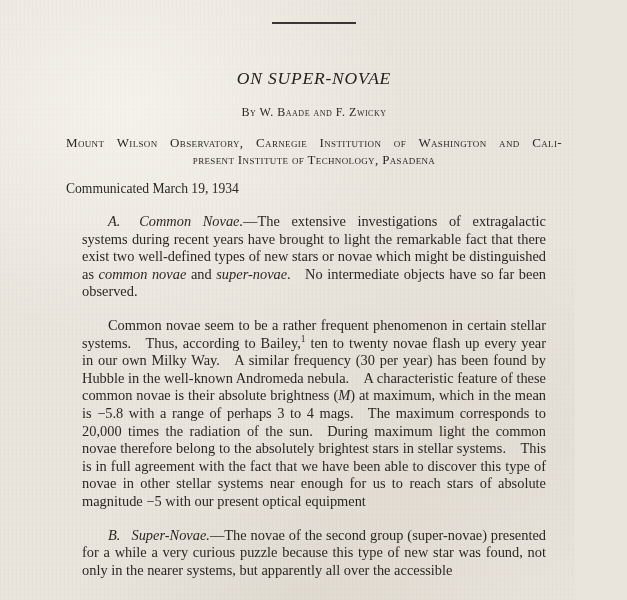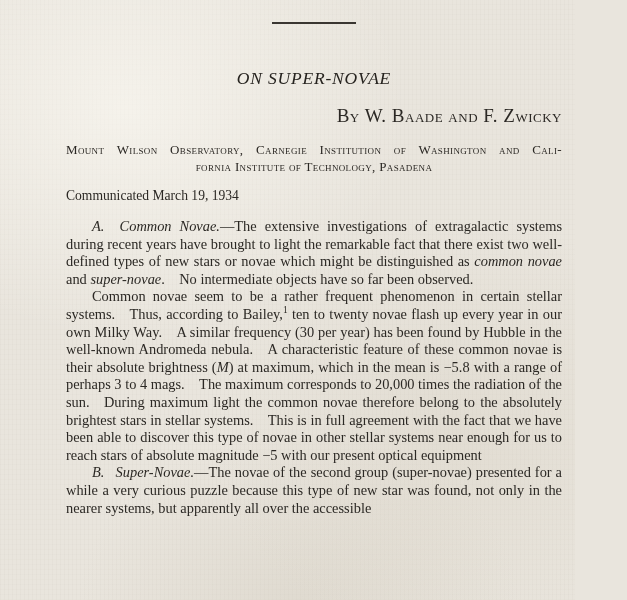--- a/index.html
+++ b/index.html
@@ -58,23 +58,23 @@
     margin: 20px 0 0 0;
     text-align: center;
     font-style: italic;
     font-size: 17.5px;
     font-weight: normal;
     letter-spacing: 0.8px;
     color: #26231f;
   }
   .byline {
     margin: 16px 0 0 0;
-    text-align: right;
+    text-align: center;
     font-variant: small-caps;
-    font-size: 19px;
+    font-size: 12px;
     letter-spacing: 0.5px;
     color: #2b2824;
   }
   .affiliation {
     margin: 14px 0 0 0;
     text-align: center;
     font-variant: small-caps;
     font-size: 13px;
     letter-spacing: 0.35px;
     line-height: 17px;
@@ -94,21 +94,21 @@
     text-align: left;
     font-size: 13.6px;
     color: #2b2824;
   }
 
   
   .body-block {
     margin-top: 14px;
   }
   p.para {
-    margin: 0;
+    margin: 16px;
     font-size: 14.4px;
     line-height: 17.6px;
     text-align: justify;
     text-indent: 26px;
     color: #2b2824;
     hyphens: manual;
   }
   p.para.last-loose {
     text-align-last: left;
   }
@@ -133,21 +133,21 @@
     <div class="rule-wrap">
       <div class="top-rule"></div>
     </div>
 
     <h1 class="doc-title">ON SUPER-NOVAE</h1>
 
     <div class="byline">By W. Baade and F. Zwicky</div>
 
     <div class="affiliation">
       <span class="aff-line-1">Mount Wilson Observatory, Carnegie Institution of Washington and Cali-</span>
-      <span class="aff-line-2">fornia Institute of Technology, Pasadena</span>
+      <span class="aff-line-2">present Institute of Technology, Pasadena</span>
     </div>
 
     <div class="communicated">Communicated March 19, 1934</div>
 
     <div class="body-block">
 
       <p class="para">
         <span class="lead">A.</span><span> &nbsp;</span><span class="lead">Common Novae.</span><span>—</span><span>The extensive investigations of extragalactic systems during recent years have brought to light the remarkable fact that there exist two well-defined types of new stars or novae which might be distinguished as </span><span class="ital">common novae</span><span> and </span><span class="ital">super-novae</span><span>. No intermediate objects have so far been observed.</span>
       </p>
 

